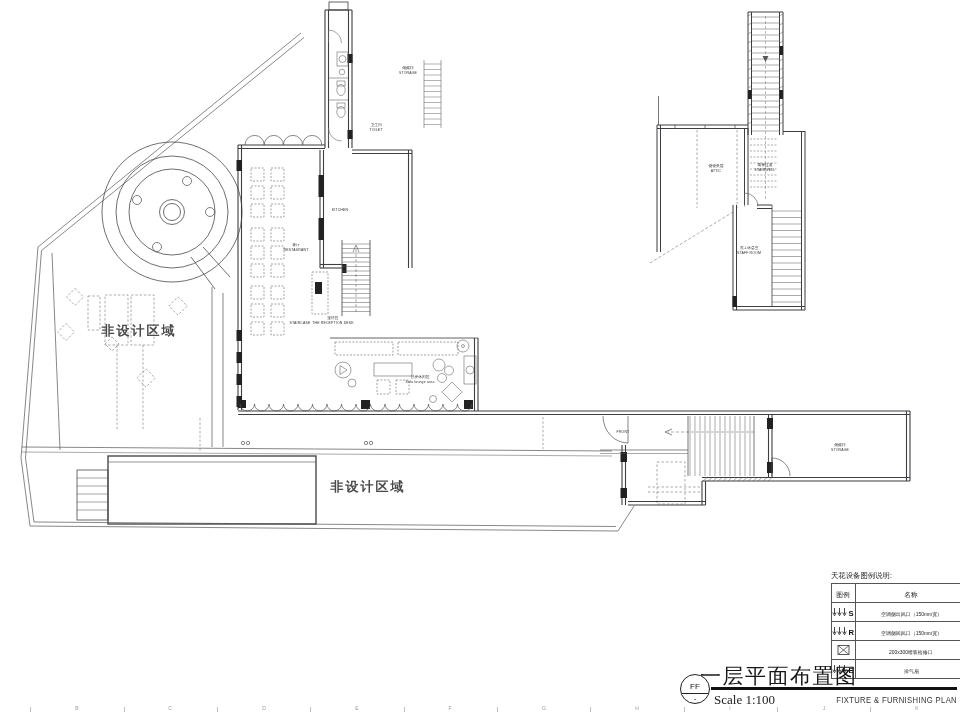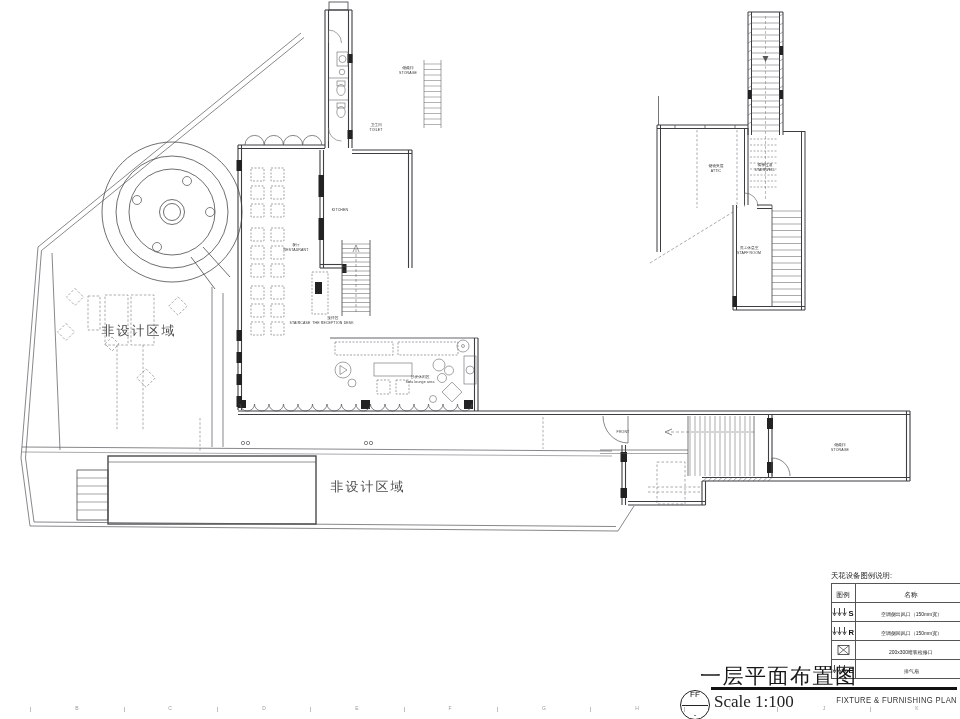--- a/index.html
+++ b/index.html
@@ -5,41 +5,41 @@
   html,body{margin:0;padding:0;}
   body{width:960px;height:719px;background:#fff;position:relative;overflow:hidden;
        font-family:"Liberation Sans",sans-serif;color:#333;}
   .plan-svg{position:absolute;left:0;top:0;}
   
   .lbl{position:absolute;transform:translate(-50%,-50%) scale(.5);transform-origin:center;
        font-size:7.5px;line-height:1.3;color:#333;text-align:center;white-space:nowrap;}
   .lbl .cn{display:block;}
   .lbl .en{display:block;font-size:7px;letter-spacing:.3px;}
   .area-label{position:absolute;transform:translate(-50%,-50%);font-size:13px;color:#4a4a4a;
-       letter-spacing:2px;white-space:nowrap;}
+       letter-spacing:2px;white-space:nowrap;font-weight:bold;}
   
   .legend{position:absolute;left:831px;top:570px;width:116px;}
   .legend-title{font-size:8px;color:#222;margin-bottom:2px;transform:scale(.92);transform-origin:left;white-space:nowrap;}
   .legend table{border-collapse:collapse;}
   .legend td,.legend th{border:.7px solid #555;height:13px;padding:0;text-align:center;vertical-align:middle;font-weight:normal;}
   .legend .c1{width:42px;}
   .legend .c2{width:68px;}
   .hd{display:inline-block;font-size:9px;transform:scale(.75);white-space:nowrap;color:#222;}
   .nm{display:inline-block;font-size:9px;transform:scale(.55);white-space:nowrap;color:#222;}
   .sym{display:inline-flex;align-items:center;gap:1px;}
   .sym b{display:inline-block;font-size:9px;transform:scale(.85);font-weight:bold;color:#111;}
   
   .tag-circle{position:absolute;left:680px;top:674px;width:30px;height:30px;border:1.3px solid #222;
-       border-radius:50%;display:flex;flex-direction:column;align-items:center;justify-content:space-between;box-sizing:border-box;margin-top:16px;}
+       border-radius:50%;display:flex;flex-direction:column;align-items:center;justify-content:flex-end;box-sizing:border-box;}
   .tag-circle .t{font-size:8px;color:#111;line-height:1;}
   .tag-circle .mid{width:26px;height:1px;background:#222;margin:1.5px 0;}
   .heavy-line{position:absolute;left:711px;top:687px;width:246px;height:2.6px;background:#111;}
   .title-cn{position:absolute;left:700px;top:662px;width:257px;text-align:left;font-size:21px;
        letter-spacing:1.5px;color:#161616;}
-  .scale-txt{position:absolute;left:714px;top:692px;font-size:17px;color:#222;
+  .scale-txt{position:absolute;left:714px;top:692px;font-size:13px;color:#222;
        font-family:"Liberation Serif",serif;}
   .title-en{position:absolute;left:789px;top:695px;width:168px;text-align:right;font-size:8.5px;
        color:#333;transform:scaleX(.9);transform-origin:100% 50%;letter-spacing:.4px;}
   
   .ruler-letter{position:absolute;top:704px;font-size:8px;color:#9a9a9a;
        transform:translate(-50%,0) scale(.62);}
   .ruler-tick{position:absolute;top:707px;width:1px;height:5px;background:#c0c0c0;}
 </style>
 </head>
 <body>

